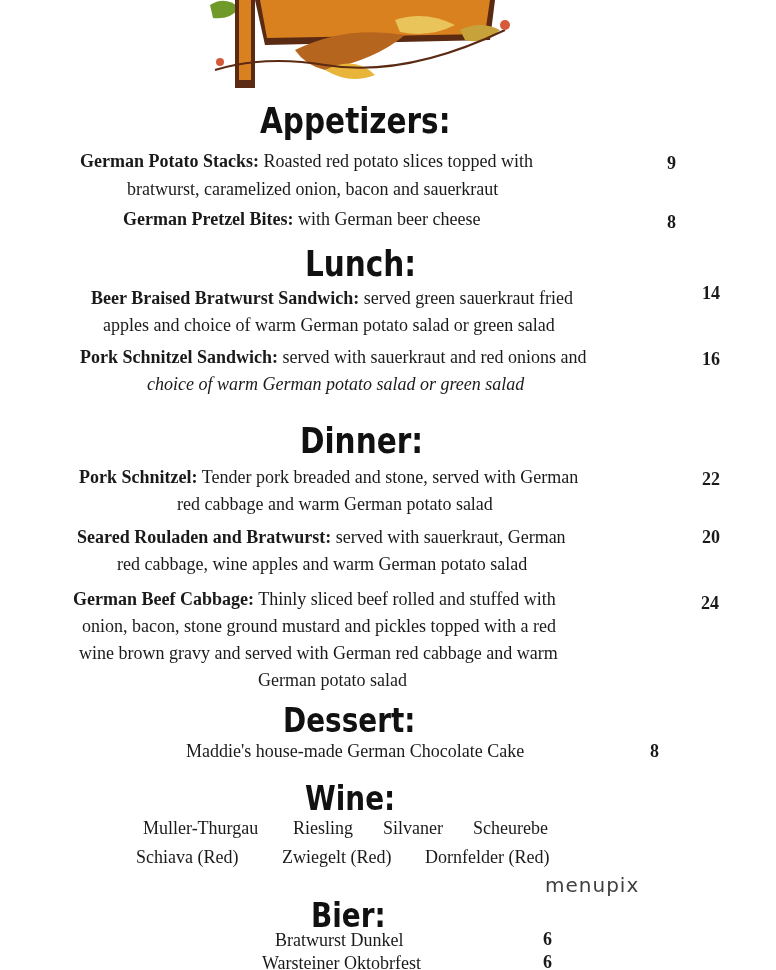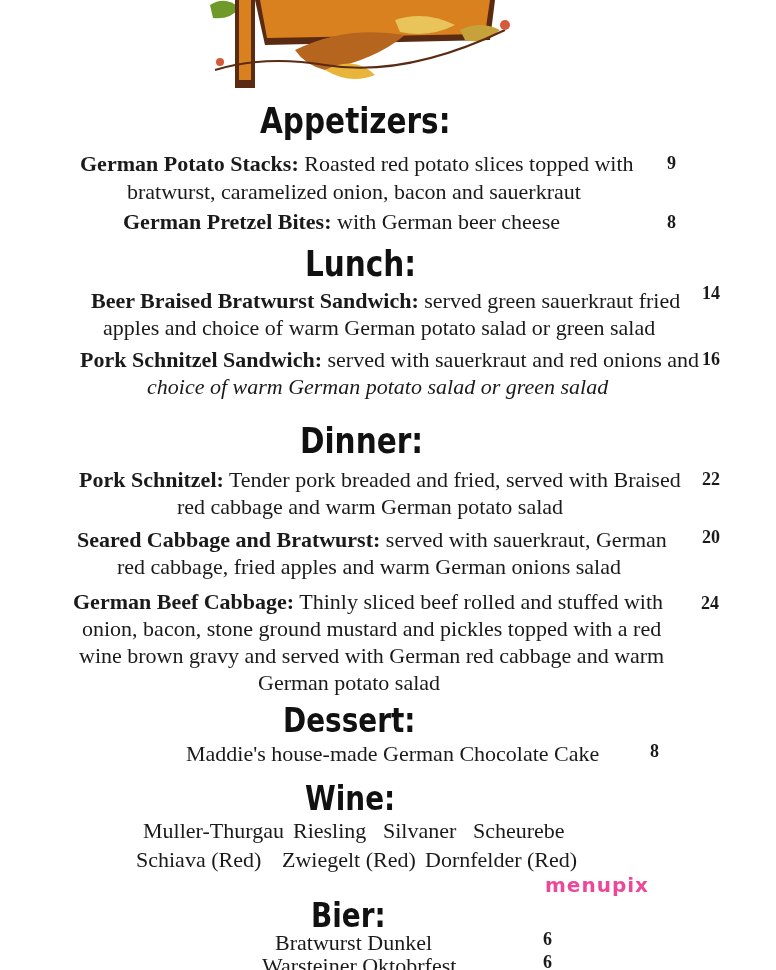--- a/index.html
+++ b/index.html
@@ -1,22 +1,22 @@
 <!DOCTYPE html>
 <html><head>
 <meta charset="utf-8">
 <style>
   html, body { margin: 0; padding: 0; background: #ffffff; }
   body { width: 776px; height: 970px; position: relative; overflow: hidden; font-family: "Liberation Serif", serif; color: #1a1a1a; }
   .logo { position: absolute; left: 205px; top: 0; width: 330px; height: 100px; }
   .heading { position: absolute; font-family: "DejaVu Sans", sans-serif; font-weight: bold; color: #111; letter-spacing: 0px; transform: scaleX(0.82); transform-origin: left top; }
-  .line { position: absolute; font-size: 22px; white-space: nowrap; }
+  .line { position: absolute; font-size: 18px; white-space: nowrap; }
   .line b { font-weight: bold; }
   .price { position: absolute; font-size: 18px; font-weight: bold; }
-  .watermark { position: absolute; left: 545px; top: 873px; font-family: "DejaVu Sans", sans-serif; font-size: 20px; color: #ec4899; letter-spacing: 1px; font-weight: 700; }
+  .watermark { position: absolute; left: 545px; top: 873px; font-family: "DejaVu Sans", sans-serif; font-size: 20px; color: #404040; letter-spacing: 1px; font-weight: 400; }
 </style>
 </head>
 <body>
 
 <svg class="logo" viewBox="0 0 330 100">
   <path d="M5 5 Q20 -5 35 8 Q25 20 8 18 Z" fill="#6f9a2a"></path>
   <rect x="30" y="0" width="20" height="88" fill="#5a2a12"></rect>
   <rect x="34" y="0" width="12" height="80" fill="#d9801f"></rect>
   <path d="M50 0 L290 0 L285 40 L60 45 Z" fill="#5a2a12"></path>
   <path d="M55 0 L285 0 L280 34 L62 38 Z" fill="#d9801f"></path>
@@ -38,25 +38,25 @@
 
 <div class="heading" style="left:305px; top:243px; font-size:36px;">Lunch:</div>
 <div class="line" style="left:91px; top:288px;"><b>Beer Braised Bratwurst Sandwich:</b><span> served green sauerkraut fried</span></div>
 <div class="line" style="left:103px; top:315px;text-align:center;">apples and choice of warm German potato salad or green salad</div>
 <div class="price" style="left:702px; top:283px;font-family:Liberation Serif, serif;">14</div>
 <div class="line" style="left:74px; top:347px;margin-left:6px;"><b>Pork Schnitzel Sandwich:</b><span> served with sauerkraut and red onions and</span></div>
 <div class="line" style="left:147px; top:374px;font-style:italic;">choice of warm German potato salad or green salad</div>
 <div class="price" style="left:702px; top:349px;">16</div>
 
 <div class="heading" style="left:300px; top:420px; font-size:36px;">Dinner:</div>
-<div class="line" style="left:79px; top:467px;"><b>Pork Schnitzel:</b><span> Tender pork breaded and fried, served with Braised</span></div>
+<div class="line" style="left:79px; top:467px;"><b>Pork Schnitzel:</b><span> Tender pork breaded and stone, served with German</span></div>
 <div class="line" style="left:177px; top:494px;">red cabbage and warm German potato salad</div>
 <div class="price" style="left:702px; top:469px;">22</div>
-<div class="line" style="left:77px; top:527px;"><b>Seared Cabbage and Bratwurst:</b><span> served with sauerkraut, German</span></div>
-<div class="line" style="left:117px; top:554px;">red cabbage, fried apples and warm German onions salad</div>
+<div class="line" style="left:77px; top:527px;"><b>Seared Rouladen and Bratwurst:</b><span> served with sauerkraut, German</span></div>
+<div class="line" style="left:117px; top:554px;">red cabbage, wine apples and warm German potato salad</div>
 <div class="price" style="left:702px; top:527px;">20</div>
 <div class="line" style="left:73px; top:589px;"><b>German Beef Cabbage:</b><span> Thinly sliced beef rolled and stuffed with</span></div>
 <div class="line" style="left:82px; top:616px;">onion, bacon, stone ground mustard and pickles topped with a red</div>
 <div class="line" style="left:79px; top:643px;">wine brown gravy and served with German red cabbage and warm</div>
 <div class="line" style="left:258px; top:670px;">German potato salad</div>
 <div class="price" style="left:701px; top:593px;">24</div>
 
 <div class="heading" style="left:283px; top:700px; font-size:34px;">Dessert:</div>
 <div class="line" style="left:186px; top:741px;">Maddie's house-made German Chocolate Cake</div>
 <div class="price" style="left:650px; top:741px;">8</div>

